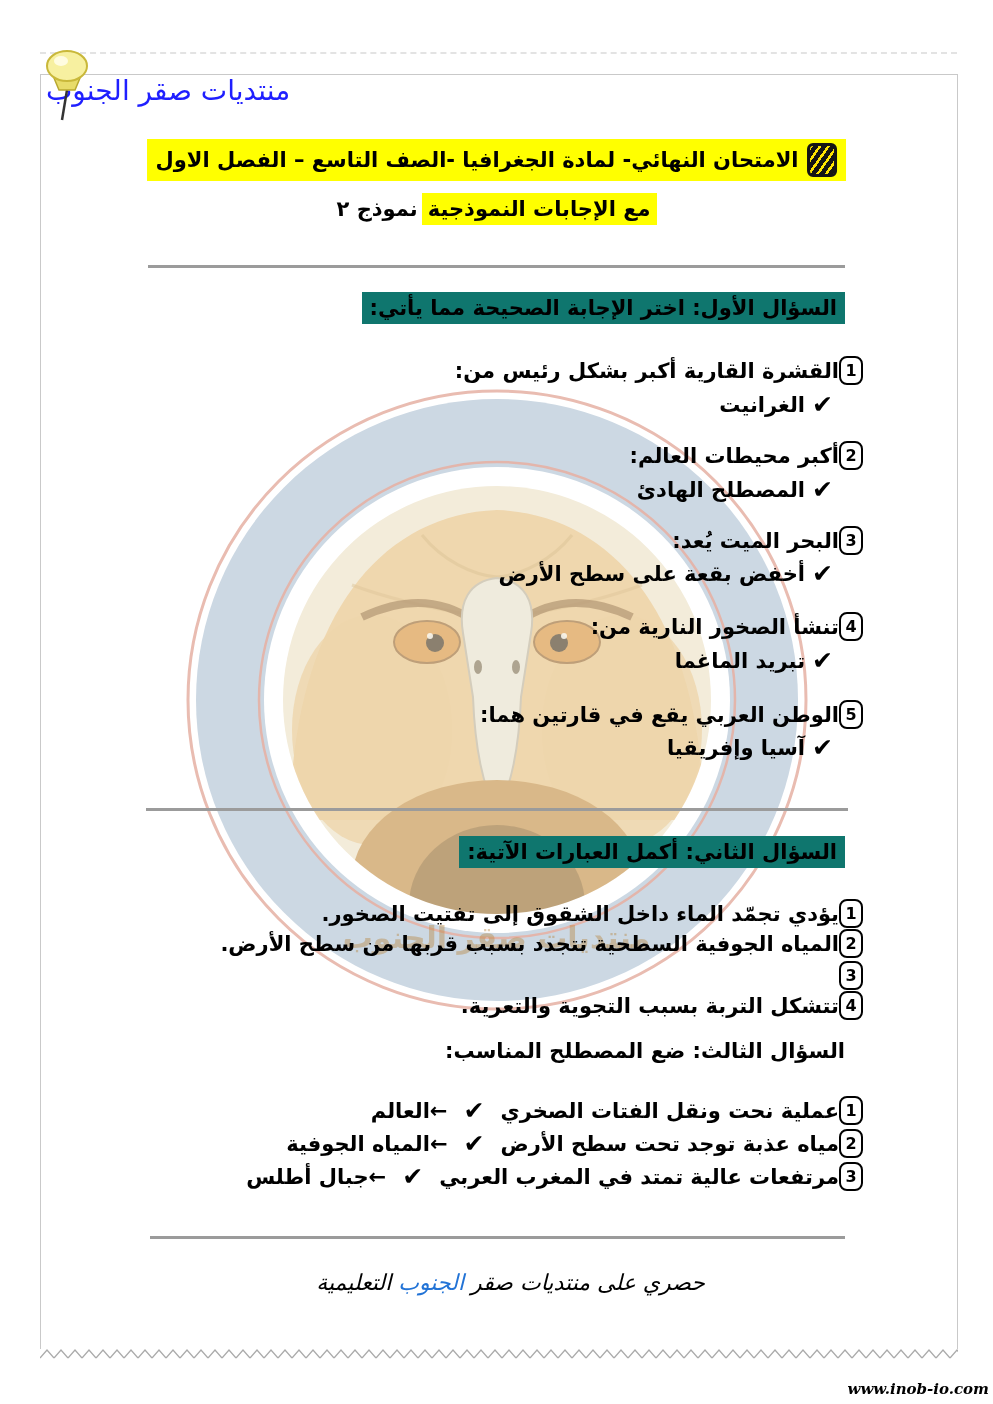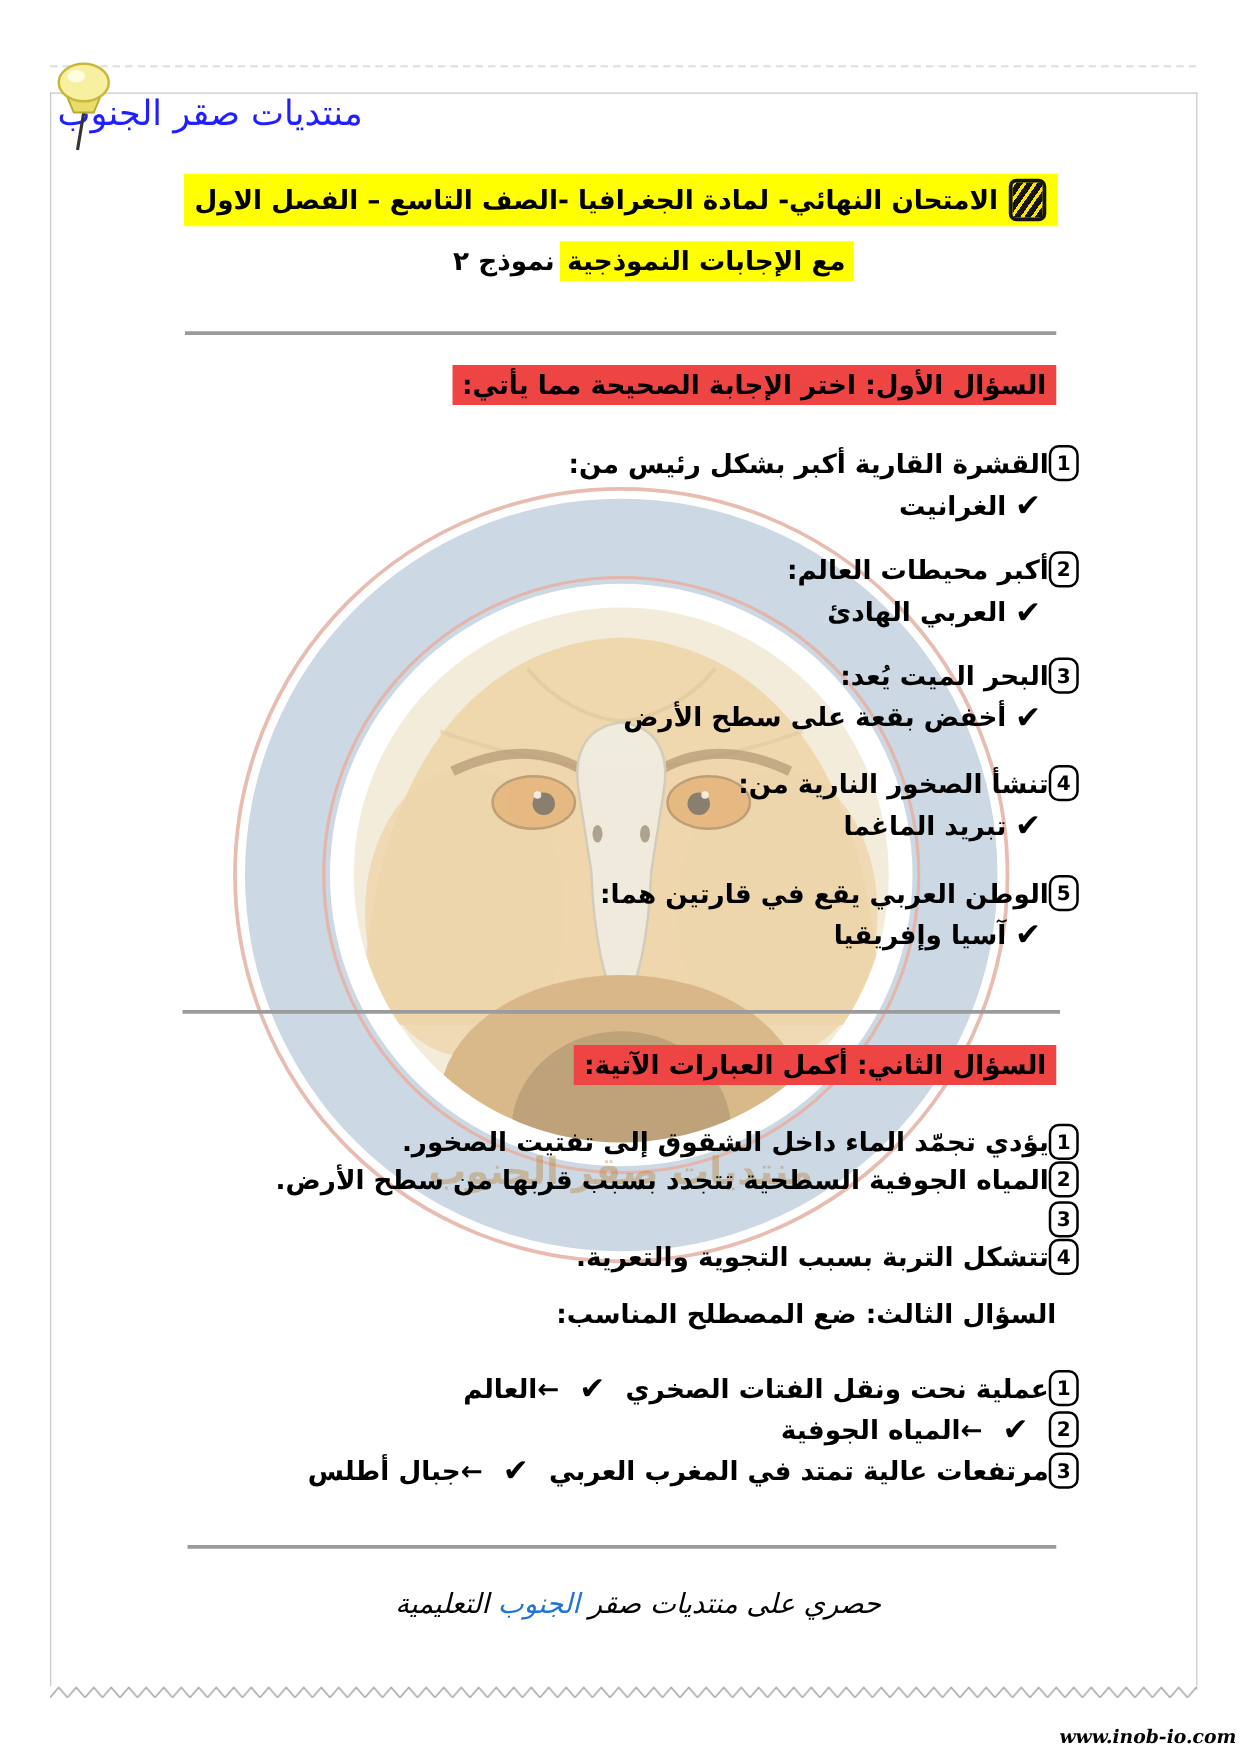--- a/index.html
+++ b/index.html
@@ -19,32 +19,32 @@
   
   .wm{left:172px;top:375px;z-index:0;}
   .wm-text{top:920px;left:50%;transform:translateX(-50%);font-size:30px;font-weight:bold;
            color:rgba(183,133,63,0.42);white-space:nowrap;z-index:0;}
 
   
   .title1{top:139px;left:50%;transform:translateX(-50%);display:flex;align-items:center;
           background:#ffff00;padding:4px 9px;font-size:21px;font-weight:bold;white-space:nowrap;z-index:3;}
   .book-icon{display:inline-block;width:24px;height:28px;margin-left:9px;border:3px solid #151515;border-radius:6px;
           background:repeating-linear-gradient(125deg,#ffe400 0 2.5px,#151515 2.5px 7px);}
-  .title2{top:197px;left:50%;transform:translateX(-50%);font-size:21px;font-weight:bold;white-space:nowrap;z-index:3;margin-left:26px;}
+  .title2{top:197px;left:50%;transform:translateX(-50%);font-size:21px;font-weight:bold;white-space:nowrap;z-index:3;}
   .hl-y{background:#ffff00;padding:4px 6px;}
   .t2-plain{padding-right:4px;}
 
   
   .sep{height:3px;background:#9b9b9b;z-index:3;}
   .sep1{top:265px;left:148px;width:697px;}
   .sep2{top:808px;left:146px;width:702px;}
   .sep3{top:1236px;left:150px;width:695px;}
 
   
-  .hl-g{background:#ef4444;padding:4px 8px;font-size:21px;font-weight:bold;white-space:nowrap;z-index:3;}
+  .hl-g{background:#0f766e;padding:4px 8px;font-size:21px;font-weight:bold;white-space:nowrap;z-index:3;}
   .s1h{top:292px;right:148px;}
   .s2h{top:836px;right:148px;}
   .s3h{top:1039px;right:148px;font-size:21px;font-weight:bold;white-space:nowrap;z-index:3;}
 
   
   .qline{display:flex;align-items:center;font-size:21px;font-weight:bold;white-space:nowrap;right:130px;z-index:3;}
   .aline{display:flex;align-items:center;font-size:21px;font-weight:bold;white-space:nowrap;right:160px;z-index:3;gap:7px;}
   .badge{display:inline-flex;justify-content:center;align-items:center;min-width:20px;height:25px;
          border:2.5px solid #000;border-radius:8px;background:#fff;font-size:16px;font-weight:bold;line-height:1;}
   .chk{font-size:25px;line-height:1;}
@@ -139,21 +139,21 @@
     <span class="chk">✔</span>
     <span>الغرانيت</span>
   </div>
 
   <div class="abs qline" style="top:441px">
     <span class="badge">2</span>
     <span>أكبر محيطات العالم:</span>
   </div>
   <div class="abs aline" style="top:477px">
     <span class="chk">✔</span>
-    <span>العربي الهادئ</span>
+    <span>المصطلح الهادئ</span>
   </div>
 
   <div class="abs qline" style="top:526px">
     <span class="badge">3</span>
     <span>البحر الميت يُعد:</span>
   </div>
   <div class="abs aline" style="top:561px">
     <span class="chk">✔</span>
     <span>أخفض بقعة على سطح الأرض</span>
   </div>
@@ -202,20 +202,21 @@
     <span class="badge">1</span>
     <span>عملية نحت ونقل الفتات الصخري</span>
     <span class="chk">✔</span>
     <span class="ansgrp">
         <span>←</span>
         <span>العالم</span>
       </span>
   </div>
   <div class="abs qline s3line" style="top:1129px">
     <span class="badge">2</span>
+    <span>مياه عذبة توجد تحت سطح الأرض</span>
     <span class="chk">✔</span>
     <span class="ansgrp">
         <span>←</span>
         <span>المياه الجوفية</span>
       </span>
   </div>
   <div class="abs qline s3line" style="top:1162px">
     <span class="badge">3</span>
     <span>مرتفعات عالية تمتد في المغرب العربي</span>
     <span class="chk">✔</span>

